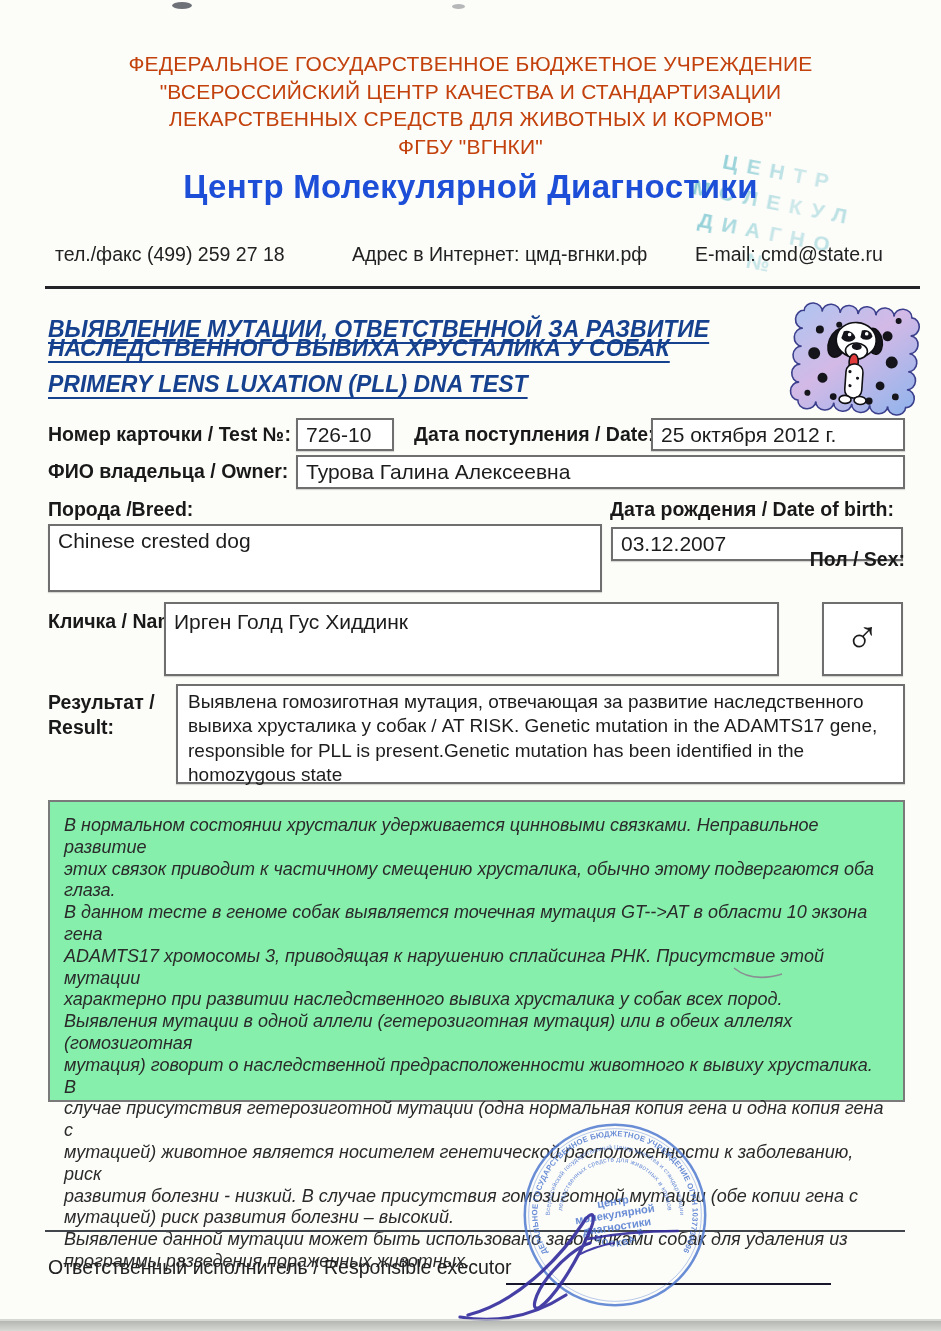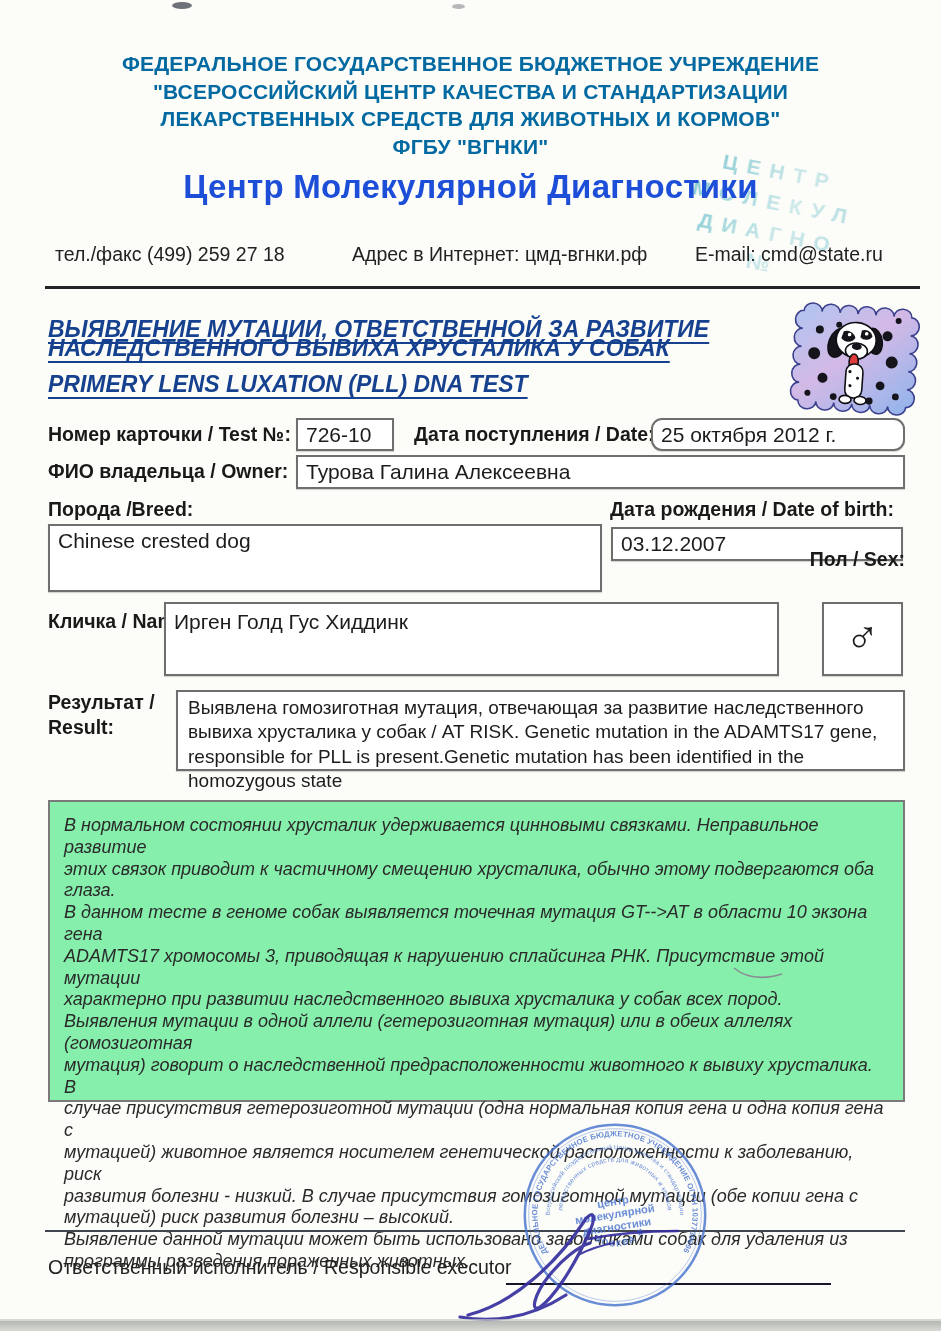--- a/index.html
+++ b/index.html
@@ -6,21 +6,21 @@
   #page{
     position:relative;width:941px;height:1331px;margin:0 auto;
     background:#fcfcf9;overflow:hidden;
     font-family:"Liberation Sans",sans-serif;color:#1c1c1c;
   }
   .abs{position:absolute;}
   .pre{white-space:pre-line;}
   
   .org-block{
     top:50px;left:0;width:941px;text-align:center;
-    font-weight:bold;font-size:21px;line-height:27.5px;color:#0369a1;
+    font-weight:normal;font-size:21px;line-height:27.5px;color:#c2410c;
     letter-spacing:.2px;
   }
   .center-name{
     top:168px;left:0;width:941px;text-align:center;
     font-weight:bold;font-size:33px;color:#1d4ed8;letter-spacing:.3px;
   }
   .addr{top:219px;left:0;width:941px;text-align:center;font-size:19.5px;color:#222;}
   .contact{top:243px;font-size:19.5px;color:#222;}
   .rule{top:286px;left:45px;width:875px;height:3px;background:#23242a;}
   
@@ -135,21 +135,21 @@
       <circle cx="58" cy="35" r="1.8" fill="#fff"></circle>
         <circle cx="75" cy="33" r="1.8" fill="#fff"></circle>
     </g>
   </svg>
 
   <div class="abs lbl" style="top:423px;left:48px;">Номер карточки / Test №:</div>
   <div class="box" style="top:418px;left:296px;width:98px;height:33px;">
     <div class="val">726-10</div>
   </div>
   <div class="abs lbl" style="top:423px;left:414px;">Дата поступления / Date:</div>
-  <div class="box" style="top:418px;left:651px;width:254px;height:33px;border-radius:11px;">
+  <div class="box" style="top:418px;left:651px;width:254px;height:33px;">
     <div class="val">25 октября 2012 г.</div>
   </div>
 
   <div class="abs lbl" style="top:460px;left:48px;">ФИО владельца / Owner:</div>
   <div class="box" style="top:455px;left:296px;width:609px;height:34px;">
     <div class="val">Турова Галина Алексеевна</div>
   </div>
 
   <div class="abs lbl" style="top:498px;left:48px;">Порода  /Breed:</div>
   <div class="abs lbl" style="top:498px;left:610px;">Дата рождения / Date of birth:</div>
@@ -164,21 +164,21 @@
   <div class="abs lbl" style="top:610px;left:48px;">Кличка / Name:</div>
   <div class="box" style="top:602px;left:164px;width:615px;height:74px;">
     <div class="val" style="padding-top:6px;">Ирген Голд Гус  Хиддинк</div>
   </div>
   <div class="box" style="top:602px;left:822px;width:81px;height:74px;text-align:center;">
     <span class="sex-symbol">♂</span>
   </div>
 
   <div class="abs lbl pre" style="top:690px;left:48px;line-height:25px;">Результат /
 Result:</div>
-  <div class="box" style="top:684px;left:176px;width:729px;height:81px;margin-top:6px;">
+  <div class="box" style="top:684px;left:176px;width:729px;height:100px;">
     <div class="val pre" style="padding:4px 10px;line-height:24.4px;font-size:19px;">Выявлена гомозиготная мутация, отвечающая за развитие наследственного
 вывиха хрусталика  у собак / AT RISK. Genetic mutation in the ADAMTS17 gene,
 responsible for PLL is present.Genetic mutation has been identified in the
 homozygous  state</div>
   </div>
 
   <div class="abs info-box">
     <div class="info-text">В нормальном состоянии хрусталик удерживается цинновыми связками. Неправильное развитие
 этих связок приводит к частичному смещению хрусталика, обычно этому подвергаются оба глаза.
 В данном тесте в геноме собак выявляется точечная мутация GT--&gt;AT в области 10 экзона гена

